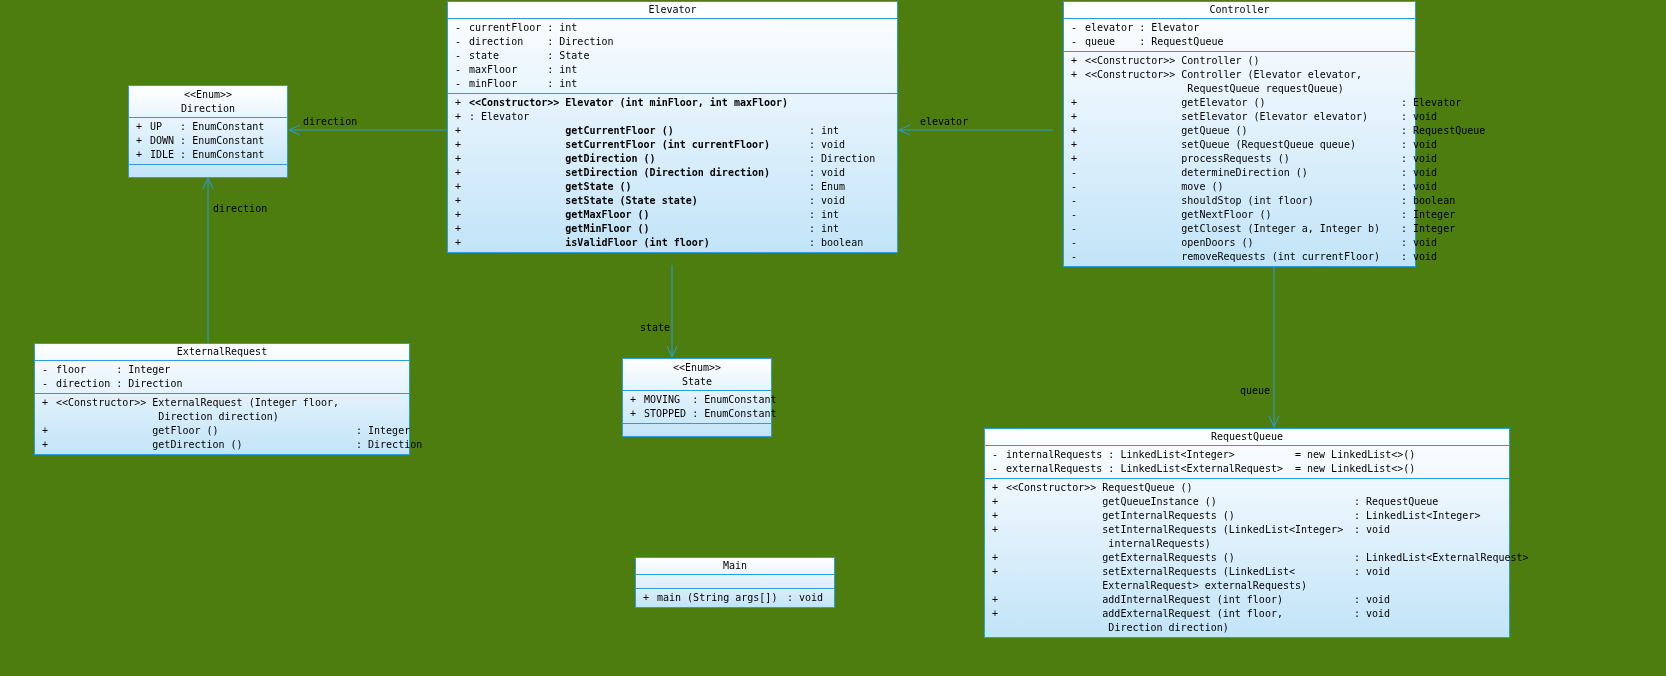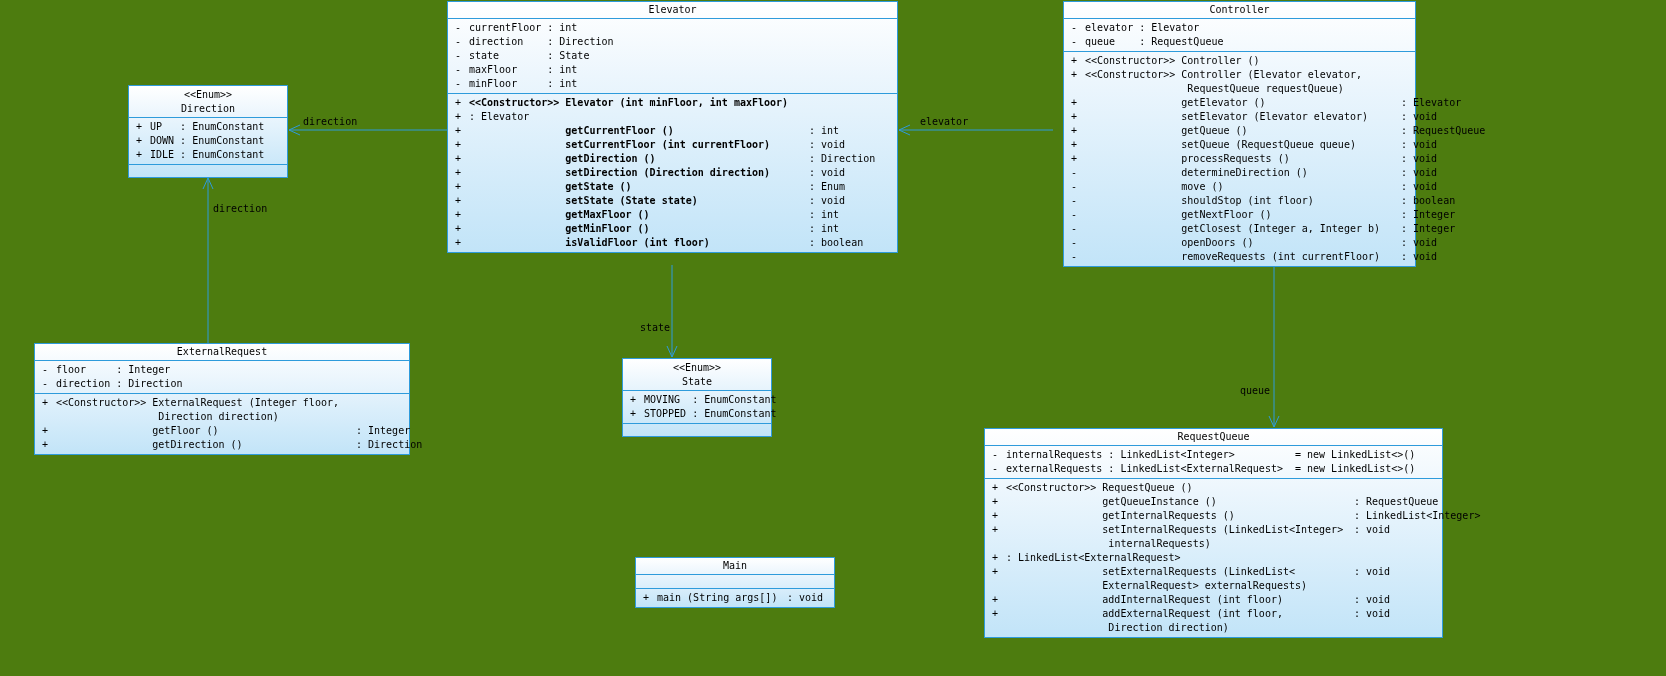--- a/index.html
+++ b/index.html
@@ -306,21 +306,21 @@
     <div class="empty-compartment" style="border-top:none;"></div>
     <div class="compartment methods">
       <div class="row">
           <span class="vis">+</span>
           <span class="sig">main (String args[])</span>
           <span class="typ">: void</span>
         </div>
     </div>
   </div>
 
-  <div class="uml-box" id="box-queue" style="left:984px;top:428px;width:459px;">
+  <div class="uml-box" id="box-queue" style="left:984px;top:428px;width:526px;">
     <div class="uml-title">RequestQueue</div>
     <div class="compartment attrs">
       <div class="row">
           <span class="vis">-</span>
           <span class="text">internalRequests : LinkedList&lt;Integer&gt;          = new LinkedList&lt;&gt;()</span>
         </div>
       <div class="row">
           <span class="vis">-</span>
           <span class="text">externalRequests : LinkedList&lt;ExternalRequest&gt;  = new LinkedList&lt;&gt;()</span>
         </div>
@@ -342,20 +342,21 @@
           <span class="typ">: LinkedList&lt;Integer&gt;</span>
         </div>
       <div class="row">
           <span class="vis">+</span>
           <span class="sig">                setInternalRequests (LinkedList&lt;Integer&gt;
                  internalRequests)</span>
           <span class="typ">: void</span>
         </div>
       <div class="row">
           <span class="vis">+</span>
+          <span class="sig">                getExternalRequests ()</span>
           <span class="typ">: LinkedList&lt;ExternalRequest&gt;</span>
         </div>
       <div class="row">
           <span class="vis">+</span>
           <span class="sig">                setExternalRequests (LinkedList&lt;
                 ExternalRequest&gt; externalRequests)</span>
           <span class="typ">: void</span>
         </div>
       <div class="row">
           <span class="vis">+</span>

